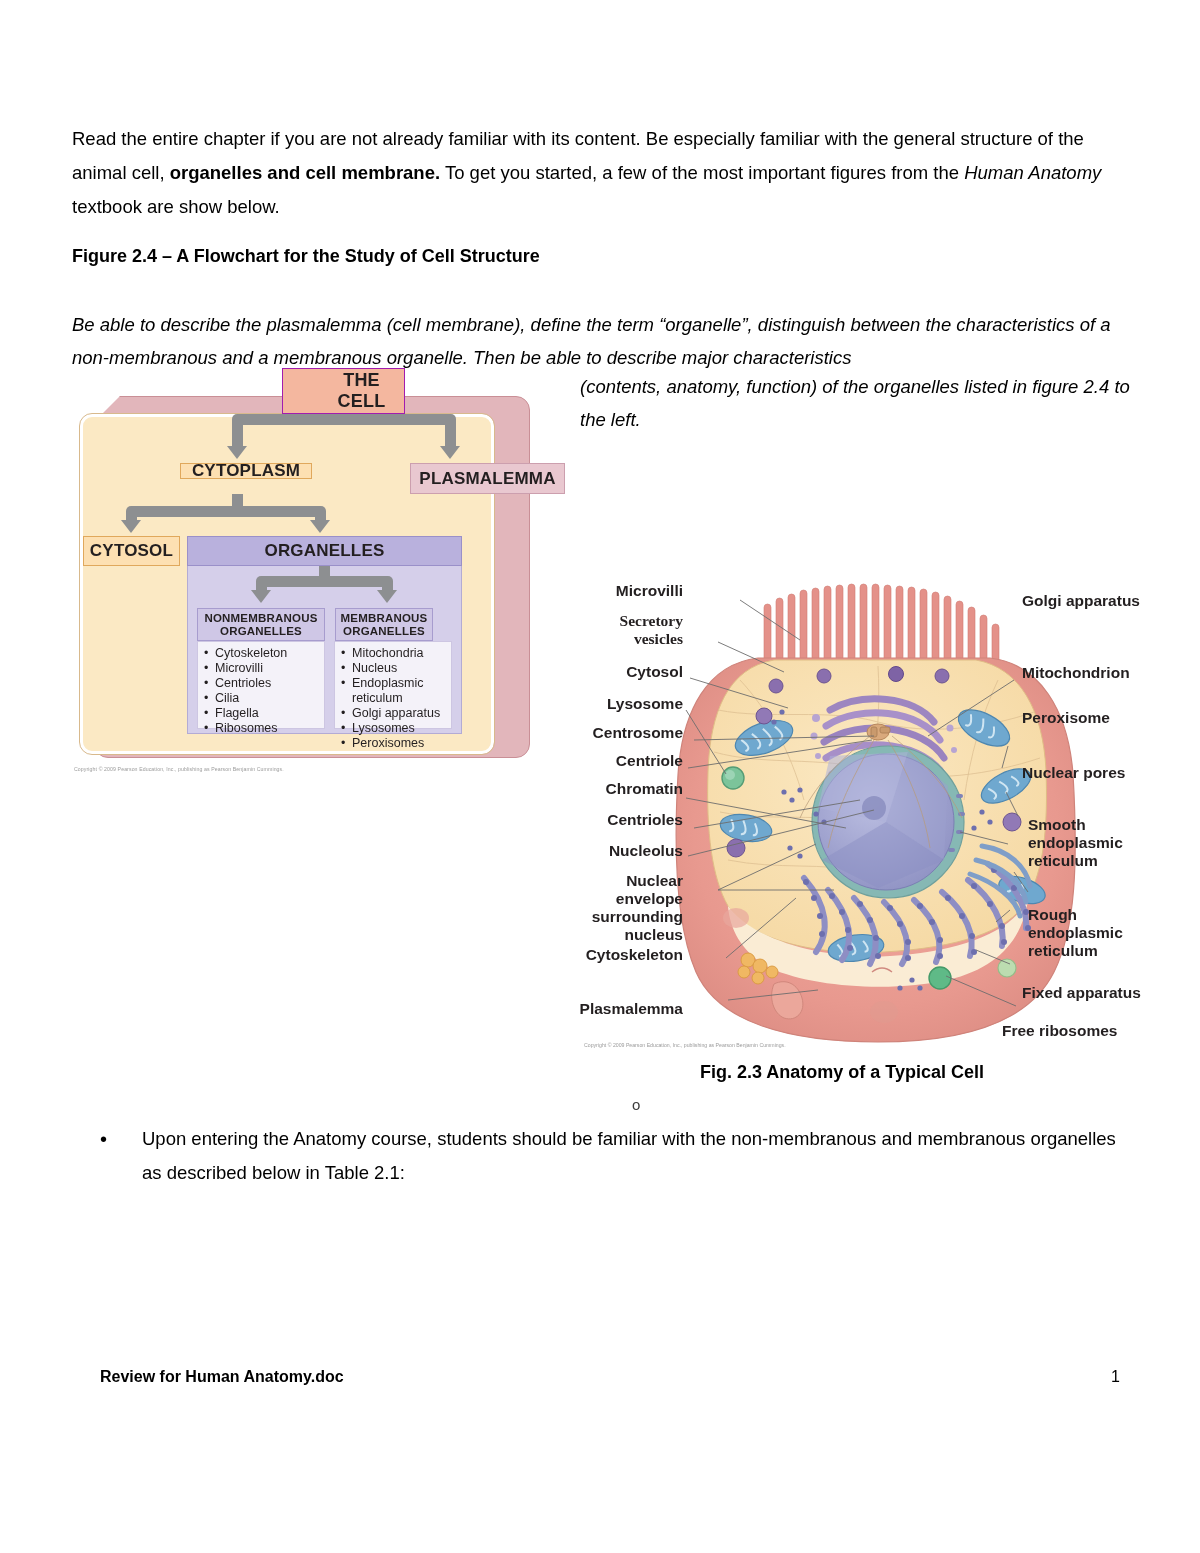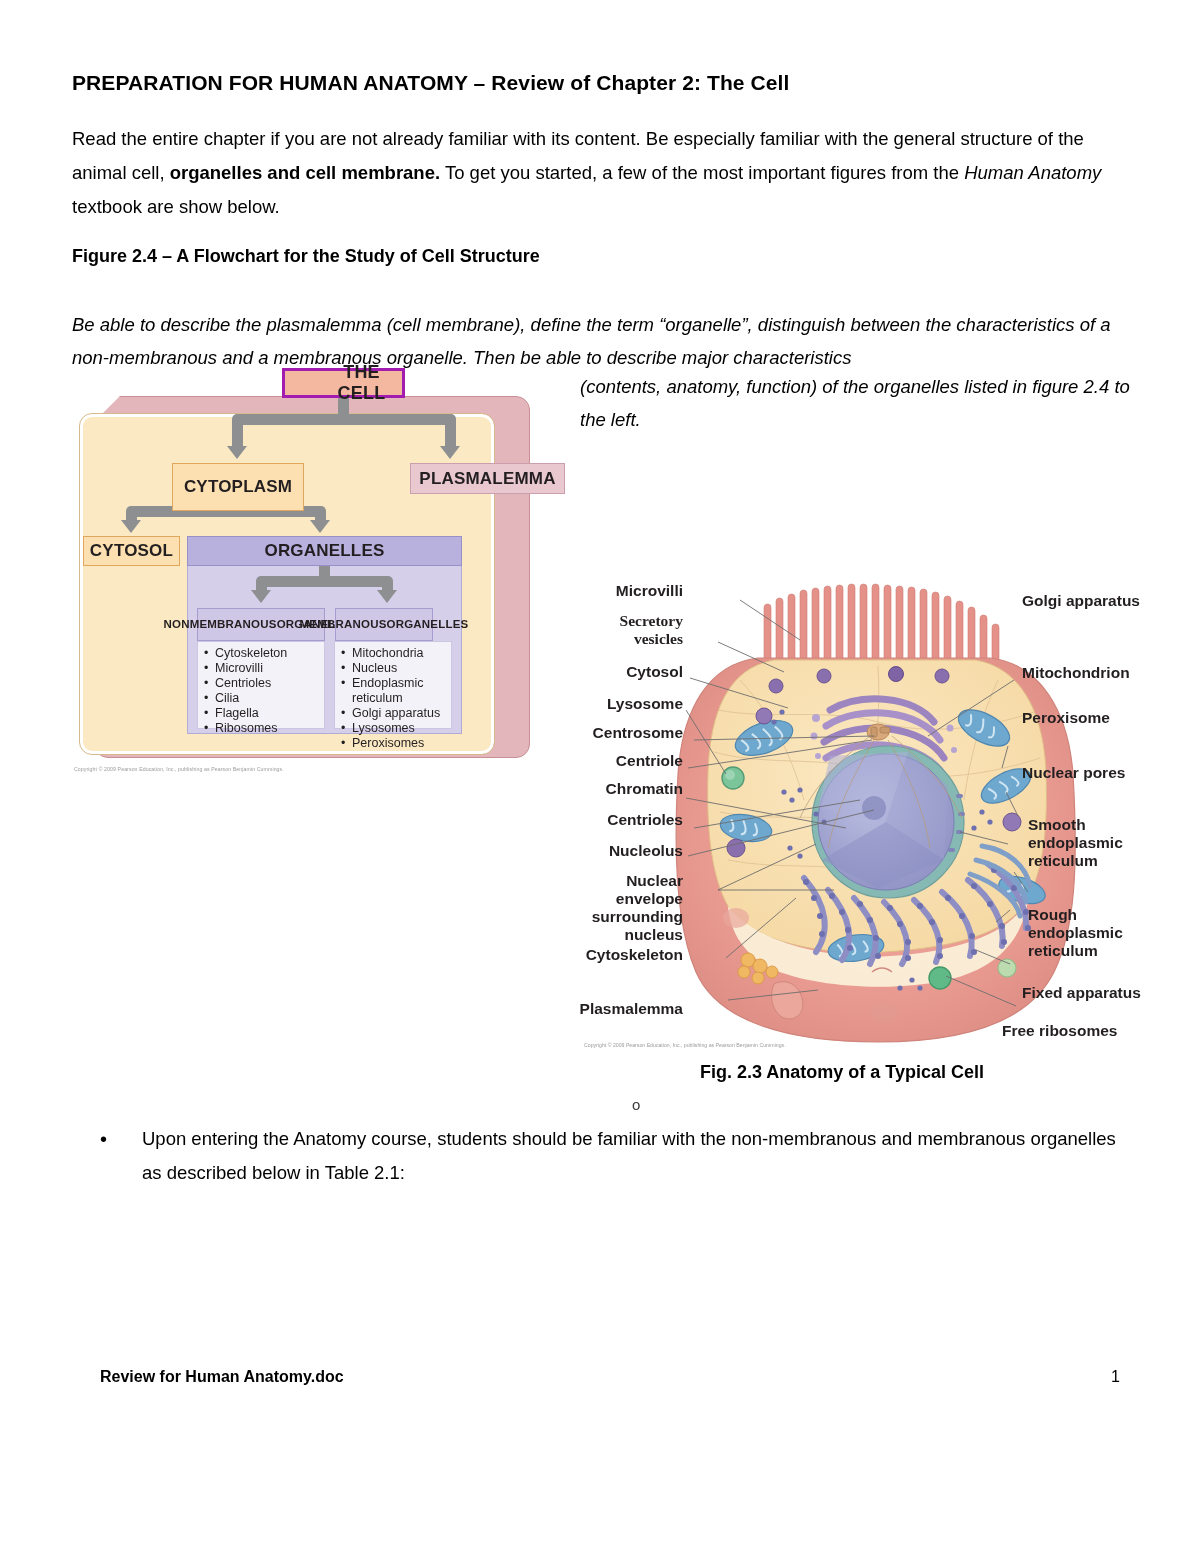--- a/index.html
+++ b/index.html
@@ -171,50 +171,50 @@
     box-sizing: border-box;
     display: flex;
     align-items: center;
     justify-content: center;
     font-weight: bold;
     color: #231f20;
     letter-spacing: 0.2px;
     text-align: center;
   }
   .n-cell {
-    left: 210px; top: 0px; width: 123px; height: 30px;
-    background: #f4b79f; border: 3px solid #a21caf;
+    left: 210px; top: 0px; width: 123px; height: 46px;
+    background: #f4b79f; border: 1px solid #a21caf;
     font-size: 18px;
     padding-left: 36px;
   }
   .n-plasmalemma {
     left: 338px; top: 95px; width: 155px; height: 31px;
     background: #e9c8d0; border: 1px solid #cc9fae;
     font-size: 17px;
   }
   .n-cytoplasm {
-    left: 100px; top: 95px; width: 132px; height: 48px;
+    left: 108px; top: 95px; width: 132px; height: 16px;
     background: #fde0b2; border: 1px solid #e0a85c;
     font-size: 17px;
   }
   .n-cytosol {
     left: 11px; top: 168px; width: 97px; height: 30px;
     background: #fde0b2; border: 1px solid #e0a85c;
     font-size: 17px;
   }
   .n-organelles {
     left: 115px; top: 168px; width: 275px; height: 30px;
     background: #b9b1dd; border: 1px solid #9a90c9;
     font-size: 17px;
   }
   .n-nonmem, .n-mem {
     top: 240px; height: 33px;
     background: #cfc7e6; border: 1px solid #a79cce;
     font-size: 11.5px; line-height: 13px;
-    flex-direction: row;
+    flex-direction: column;
   }
   .n-nonmem { left: 125px; width: 128px; }
   .n-mem { left: 263px; width: 98px; }
 
   .listbox {
     position: absolute;
     box-sizing: border-box;
     background: #f4f2f9;
     border: 1px solid #cdc6e2;
     font-size: 12.5px;
@@ -278,21 +278,20 @@
     line-height: 18px;
   }
   .cf-label.right { text-align: left; }
   .cf-label.left { text-align: right; }
 </style>
 </head>
 <body>
 
 <div class="page">
 
-  <div class="doc-title">PREPARATION FOR HUMAN ANATOMY – Review of Chapter 2: The Cell</div>
 
   <div class="intro">
     <span>Read the entire chapter if you are not already familiar with its content. Be especially familiar with the general structure of the animal cell, </span><b>organelles and cell membrane.</b><span>  To get you started, a few of the most important figures from the </span><i>Human Anatomy</i><span> textbook are show below.</span>
   </div>
 
   <div class="fig-head">Figure 2.4 – A Flowchart for the Study of Cell Structure</div>
 
   <div class="italic-lead">Be able to describe the plasmalemma (cell membrane), define the term “organelle”, distinguish between the characteristics of a non-membranous and a membranous organelle.  Then be able to describe major characteristics</div>
   <div class="italic-right">(contents, anatomy, function) of the organelles listed in figure 2.4 to the left.</div>
 

